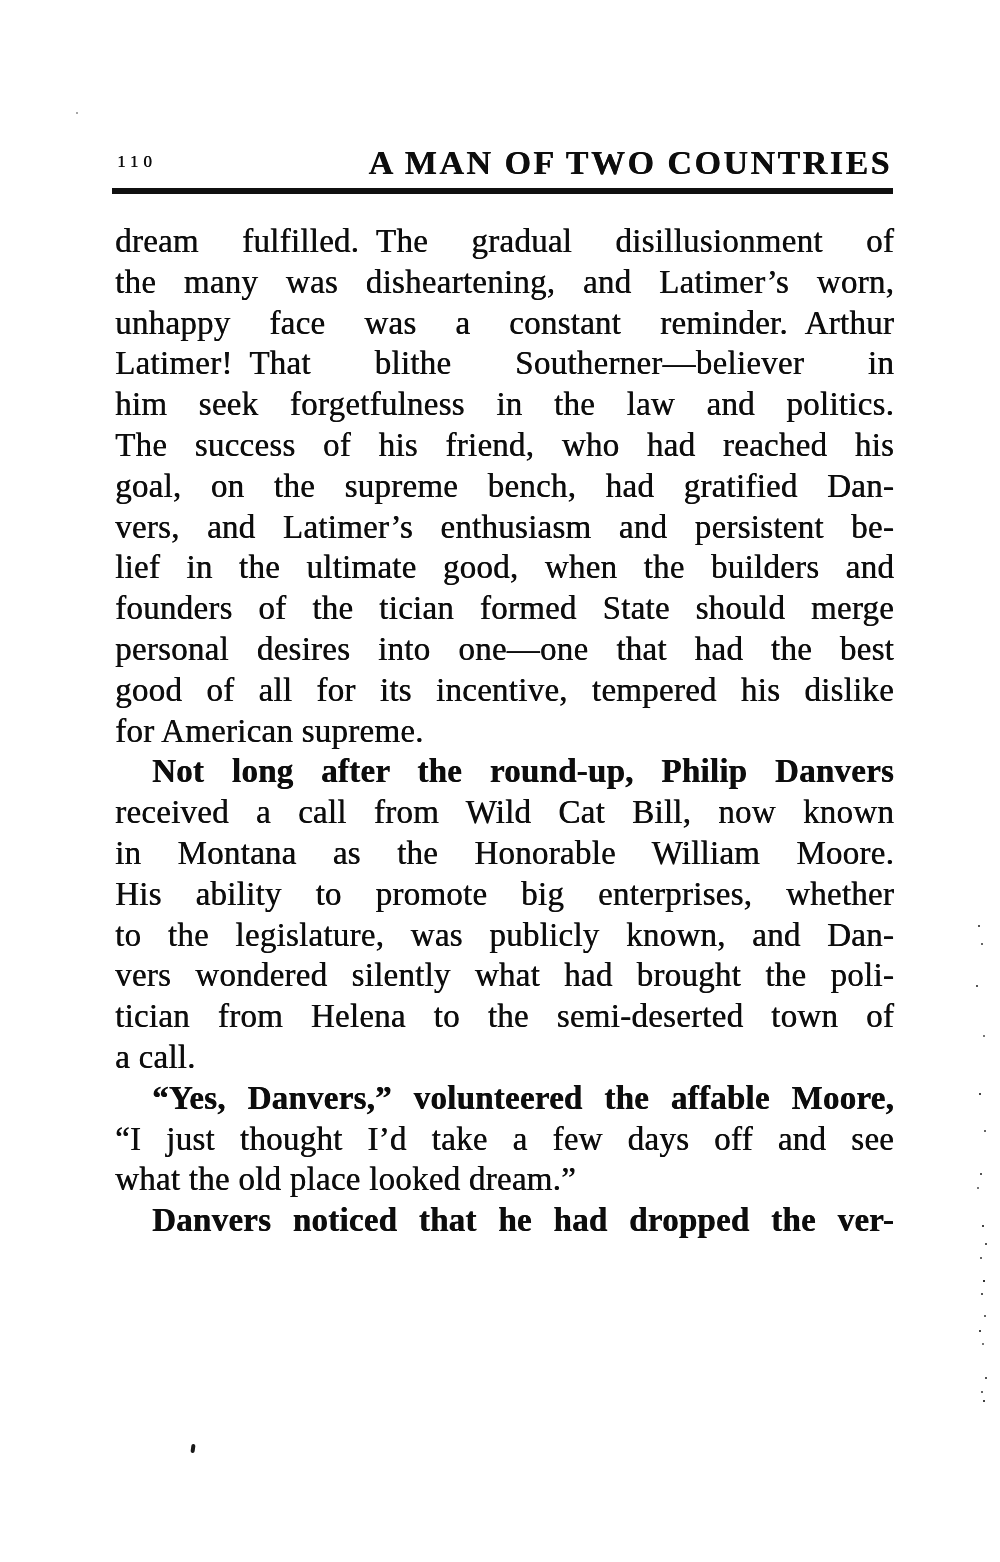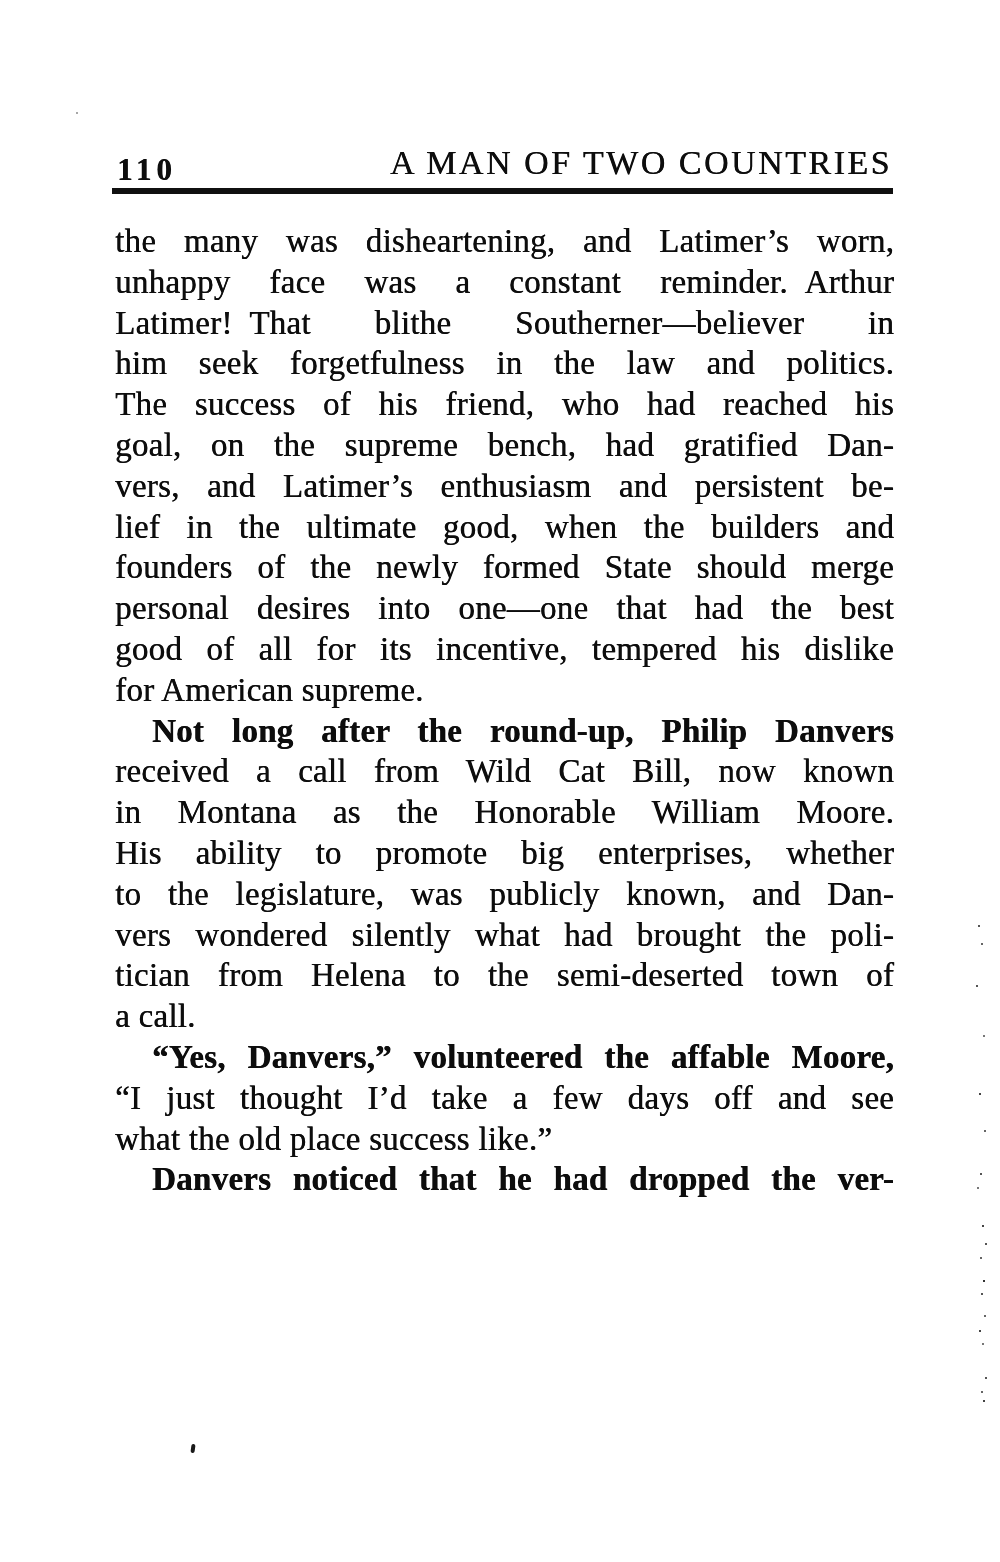--- a/index.html
+++ b/index.html
@@ -14,31 +14,31 @@
     background: #ffffff;
     overflow: hidden;
     font-family: "Liberation Serif", "DejaVu Serif", serif;
     color: #0d0d0d;
   }
   
   .folio {
     position: absolute;
     left: 117px;
     top: 152px;
-    font-size: 31px;
+    font-size: 17px;
     letter-spacing: 5px;
-    font-weight: 700;
+    font-weight: 400;
     text-shadow: 0.4px 0 0 currentColor;
   }
   .running-title {
     position: absolute;
     right: 108px;
     top: 144px;
     font-size: 34px;
-    font-weight: 400;
+    font-weight: 700;
     letter-spacing: 2.5px;
     white-space: nowrap;
     text-shadow: 0.4px 0 0 currentColor;
   }
   .header-rule {
     position: absolute;
     left: 112px;
     top: 188px;
     width: 781px;
     height: 6px;
@@ -104,43 +104,44 @@
 
 <div class="page">
 
   <div class="folio">110</div>
 
   <div class="running-title">A MAN OF TWO COUNTRIES</div>
 
   <div class="header-rule"></div>
 
   <div class="body-text">
+      <div class="line">dream fulfilled. The gradual disillusionment of</div>
       <div class="line">the many was disheartening, and Latimer’s worn,</div>
       <div class="line">unhappy face was a constant reminder. Arthur</div>
       <div class="line">Latimer! That blithe Southerner—believer in</div>
       <div class="line">him seek forgetfulness in the law and politics.</div>
       <div class="line">The success of his friend, who had reached his</div>
       <div class="line">goal, on the supreme bench, had gratified Dan-</div>
       <div class="line">vers, and Latimer’s enthusiasm and persistent be-</div>
       <div class="line">lief in the ultimate good, when the builders and</div>
-      <div class="line">founders of the newly formed State should merge</div>
+      <div class="line">founders of the tician formed State should merge</div>
       <div class="line">personal desires into one—one that had the best</div>
       <div class="line">good of all for its incentive, tempered his dislike</div>
       <div class="line lastline">for American supreme.</div>
       <div class="line indent">Not long after the round-up, Philip Danvers</div>
       <div class="line">received a call from Wild Cat Bill, now known</div>
       <div class="line">in Montana as the Honorable William Moore.</div>
       <div class="line">His ability to promote big enterprises, whether</div>
       <div class="line">to the legislature, was publicly known, and Dan-</div>
       <div class="line">vers wondered silently what had brought the poli-</div>
       <div class="line">tician from Helena to the semi-deserted town of</div>
       <div class="line lastline">a call.</div>
       <div class="line indent">“Yes, Danvers,” volunteered the affable Moore,</div>
       <div class="line">“I just thought I’d take a few days off and see</div>
-      <div class="line lastline">what the old place success like.”</div>
+      <div class="line lastline">what the old place looked dream.”</div>
       <div class="line indent">Danvers noticed that he had dropped the ver-</div>
     </div>
 
   <span class="speck corner-dot"></span>
   <span class="speck ink-blot"></span>
   <span class="edge-noise"></span>
 
 </div>
 
 </body></html>

